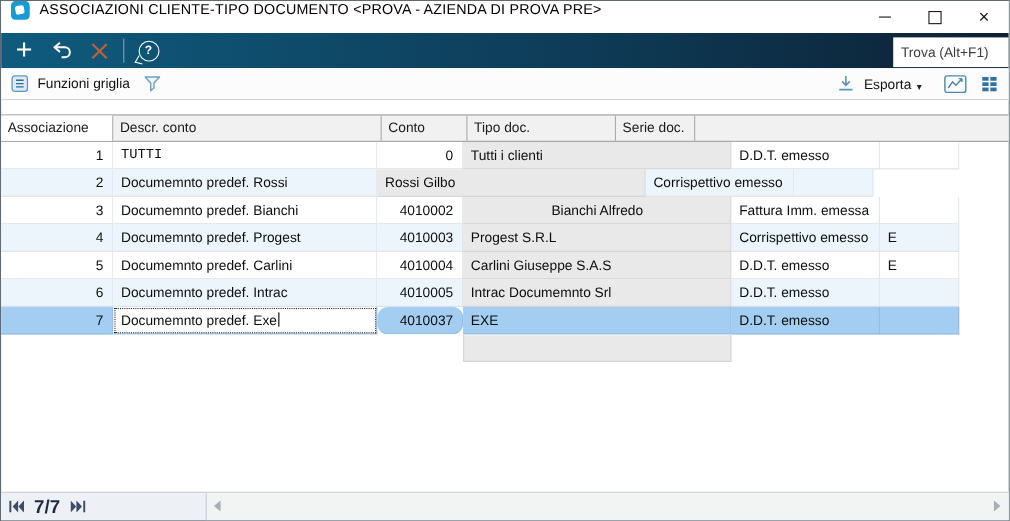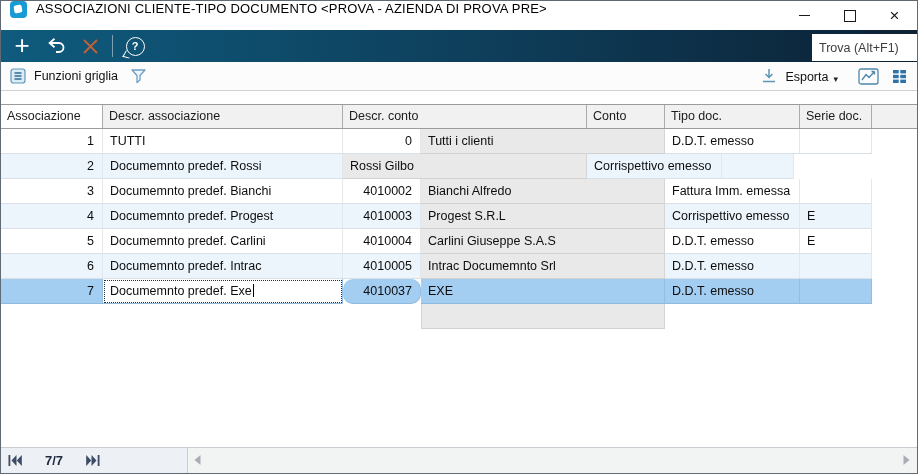--- a/index.html
+++ b/index.html
@@ -47,21 +47,21 @@
   .cell.readonly{background:#e9e9e9 !important;border-right-color:#d5d5d5;border-bottom-color:#d1d1d1;}
   .grow.sel .cell{background:#a3cdf1 !important;border-right-color:#93bde2;border-bottom-color:#8fb9dd;}
   .grow.sel .cell.editing{background:#fff !important;outline:1px dotted #2e2e2e;outline-offset:-2px;}
   .text-caret{display:inline-block;width:1px;height:13px;background:#000;vertical-align:-2px;margin-left:1px;}
   .grow.ghost .cell{background:transparent;border-color:transparent;}
   .grow.ghost .cell.gray{background:#e9e9e9;border-right:1px solid #d5d5d5;border-bottom:1px solid #d1d1d1;border-left:1px solid #d5d5d5;}
 
   
   .statusbar{position:absolute;left:0;right:0;bottom:0;height:25px;background:#edf0f4;border-top:1px solid #c9cdd2;display:flex;align-items:stretch;}
   .navpane{display:flex;align-items:center;width:186px;flex:none;padding-left:7px;box-sizing:border-box;}
-  .rec-counter{font-size:13px;font-weight:700;color:#1e2a40;margin:0 23px;}
+  .rec-counter{font-size:17px;font-weight:700;color:#1e2a40;margin:0 9px;}
   .navbtn{display:flex;align-items:center;justify-content:center;}
   .scrolltrack{flex:1;position:relative;background:#f2f3f3;border-left:1px solid #c9cdd2;}
   .scroll-left{position:absolute;left:6px;top:7px;}
   .scroll-right{position:absolute;right:7px;top:7px;}
 </style>
 </head>
 <body>
 
 <div class="win">
 
@@ -143,48 +143,47 @@
           <rect x="1" y="10.6" width="5.7" height="3.4" fill="#2e72a8"></rect>
           <rect x="8.3" y="10.6" width="5.7" height="3.4" fill="#2e72a8"></rect>
         </svg>
       </span>
     </span>
   </div>
 
   <div class="grid">
     <div class="ghead">
         <div class="hcell first" style="width: 102px;">Associazione</div>
-        <div class="hcell" style="width: 240px;">Descr. associazione</div>
         <div class="hcell" style="width: 244px;">Descr. conto</div>
         <div class="hcell" style="width: 78px;">Conto</div>
         <div class="hcell" style="width: 135px;">Tipo doc.</div>
         <div class="hcell" style="width: 72px;">Serie doc.</div>
         <div class="hcell filler"></div>
       </div>
     <div>
         <div class="grow">
           <div class="cell al-right" style="width: 102px;">1</div>
-          <div class="cell" style="width: 240px;">TUTTI</div>
+          <div class="cell" style="width: 240px; font-family: Liberation Mono, monospace;">TUTTI</div>
           <div class="cell al-right" style="width: 78px;">0</div>
           <div class="cell readonly" style="width: 244px;">Tutti i clienti</div>
           <div class="cell" style="width: 135px;">D.D.T. emesso</div>
           <div class="cell" style="width: 72px;"></div>
         </div>
         <div class="grow alt">
           <div class="cell al-right" style="width: 102px;">2</div>
           <div class="cell" style="width: 240px;">Documemnto predef. Rossi</div>
           <div class="cell readonly" style="width: 244px;">Rossi Gilbo</div>
           <div class="cell" style="width: 135px;">Corrispettivo emesso</div>
           <div class="cell" style="width: 72px;"></div>
         </div>
         <div class="grow">
           <div class="cell al-right" style="width: 102px;">3</div>
           <div class="cell" style="width: 240px;">Documemnto predef. Bianchi</div>
           <div class="cell al-right" style="width: 78px;">4010002</div>
-          <div class="cell readonly" style="width: 244px;">Bianchi Alfredo</div>
+          <div class="cell readonly" style="width: 244px; text-align: center;">Bianchi Alfredo</div>
           <div class="cell" style="width: 135px;">Fattura Imm. emessa</div>
           <div class="cell" style="width: 72px;"></div>
         </div>
         <div class="grow alt">
           <div class="cell al-right" style="width: 102px;">4</div>
           <div class="cell" style="width: 240px;">Documemnto predef. Progest</div>
           <div class="cell al-right" style="width: 78px;">4010003</div>
           <div class="cell readonly" style="width: 244px;">Progest S.R.L</div>
           <div class="cell" style="width: 135px;">Corrispettivo emesso</div>
           <div class="cell" style="width: 72px;">E</div>

